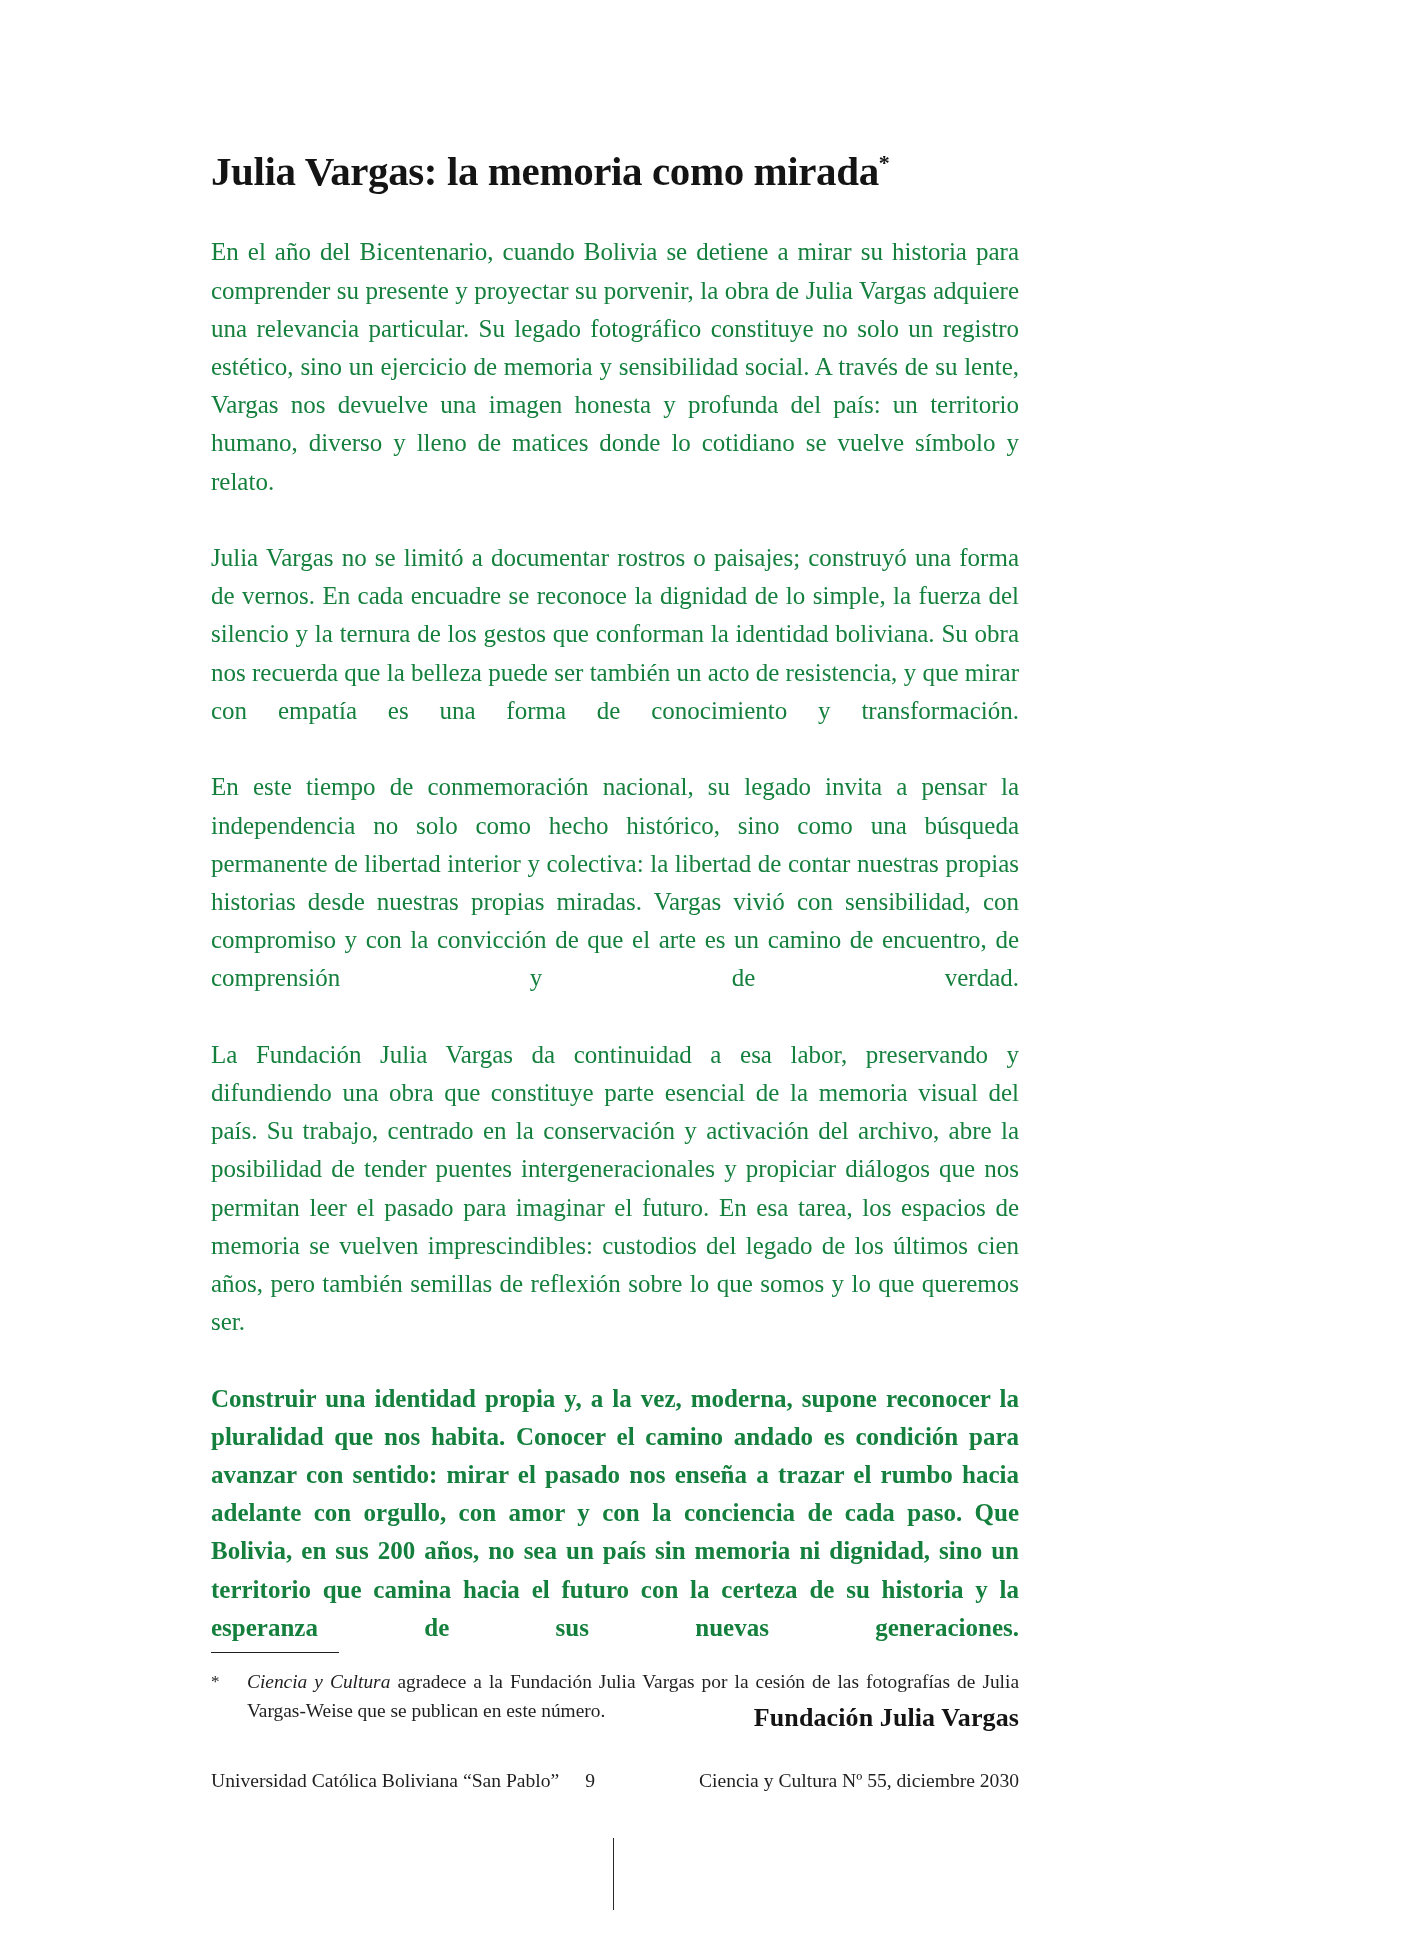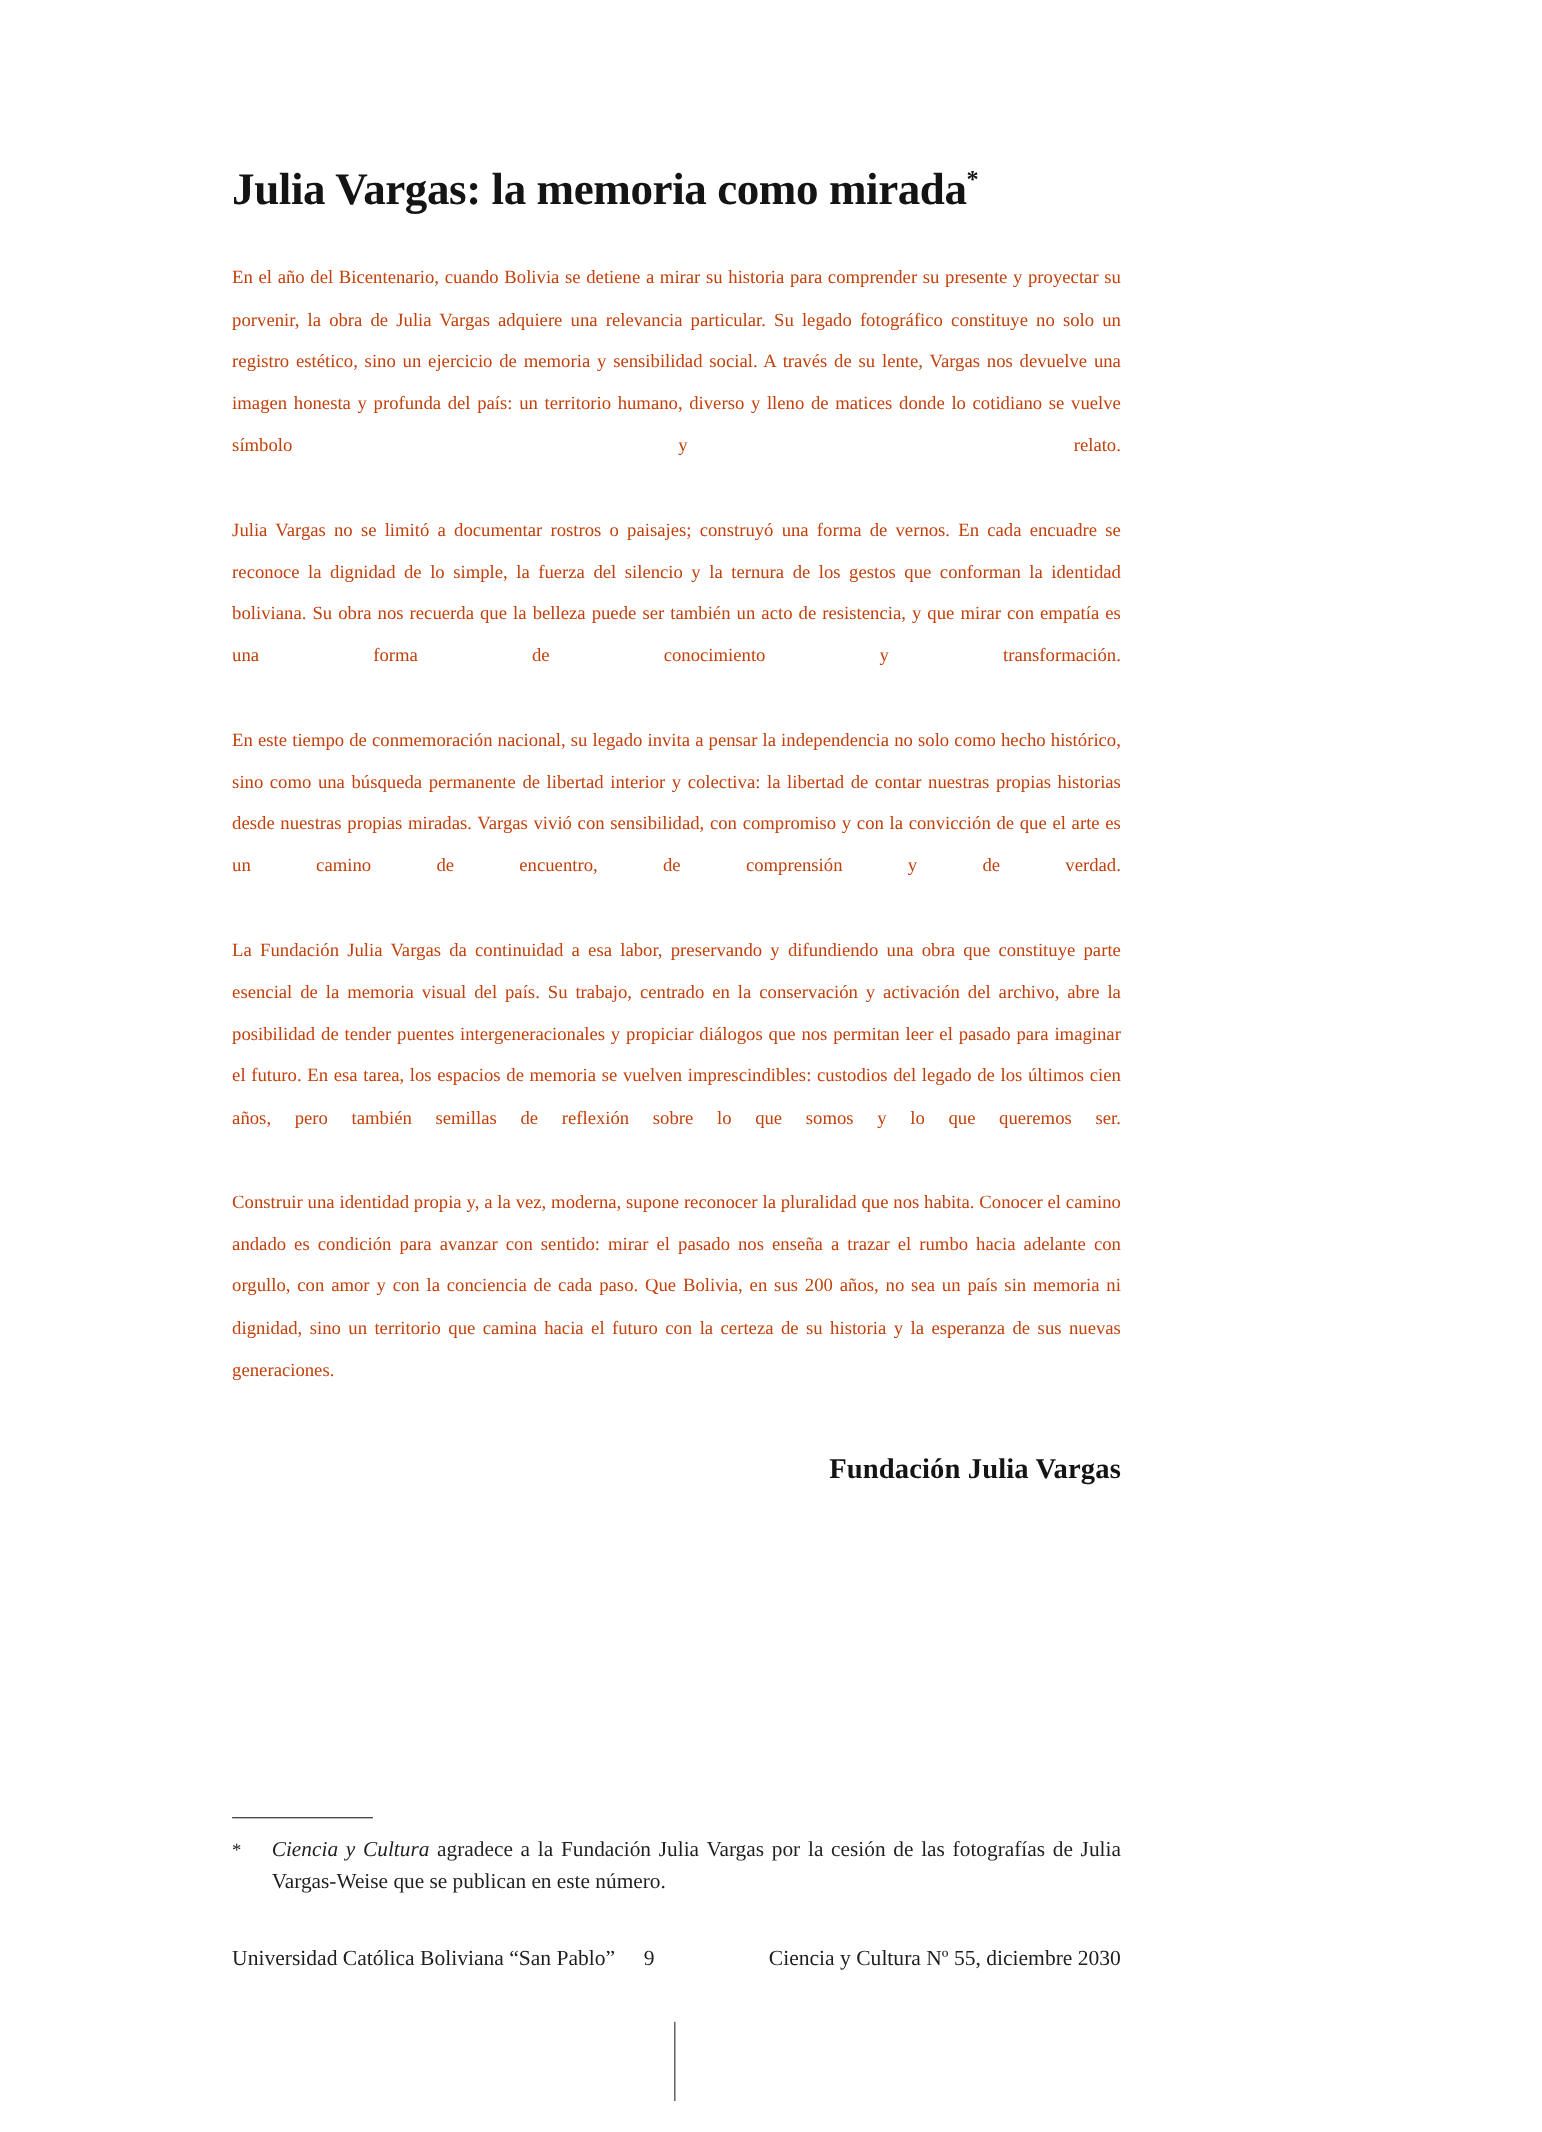--- a/index.html
+++ b/index.html
@@ -47,36 +47,37 @@
 
   .article-title .footnote-marker {
     font-size: 22px;
     font-weight: 700;
     vertical-align: super;
     line-height: 0;
     letter-spacing: 0;
   }
 
   .body-block {
-    font-size: 17px;
+    font-size: 25px;
     line-height: 38.2px;
     text-align: justify;
     text-justify: inter-word;
-    color: #c2410c;
+    color: #15803d;
     hyphens: none;
   }
 
   .body-block p {
     margin: 0;
     text-align: justify;
     text-indent: 0;
   }
 
   .body-block p:last-child {
     text-align: justify;
+    font-weight: bold;
   }
 
   
   .body-block p::after {
     content: "";
     display: inline-block;
     width: 100%;
   }
 
   .signature {

